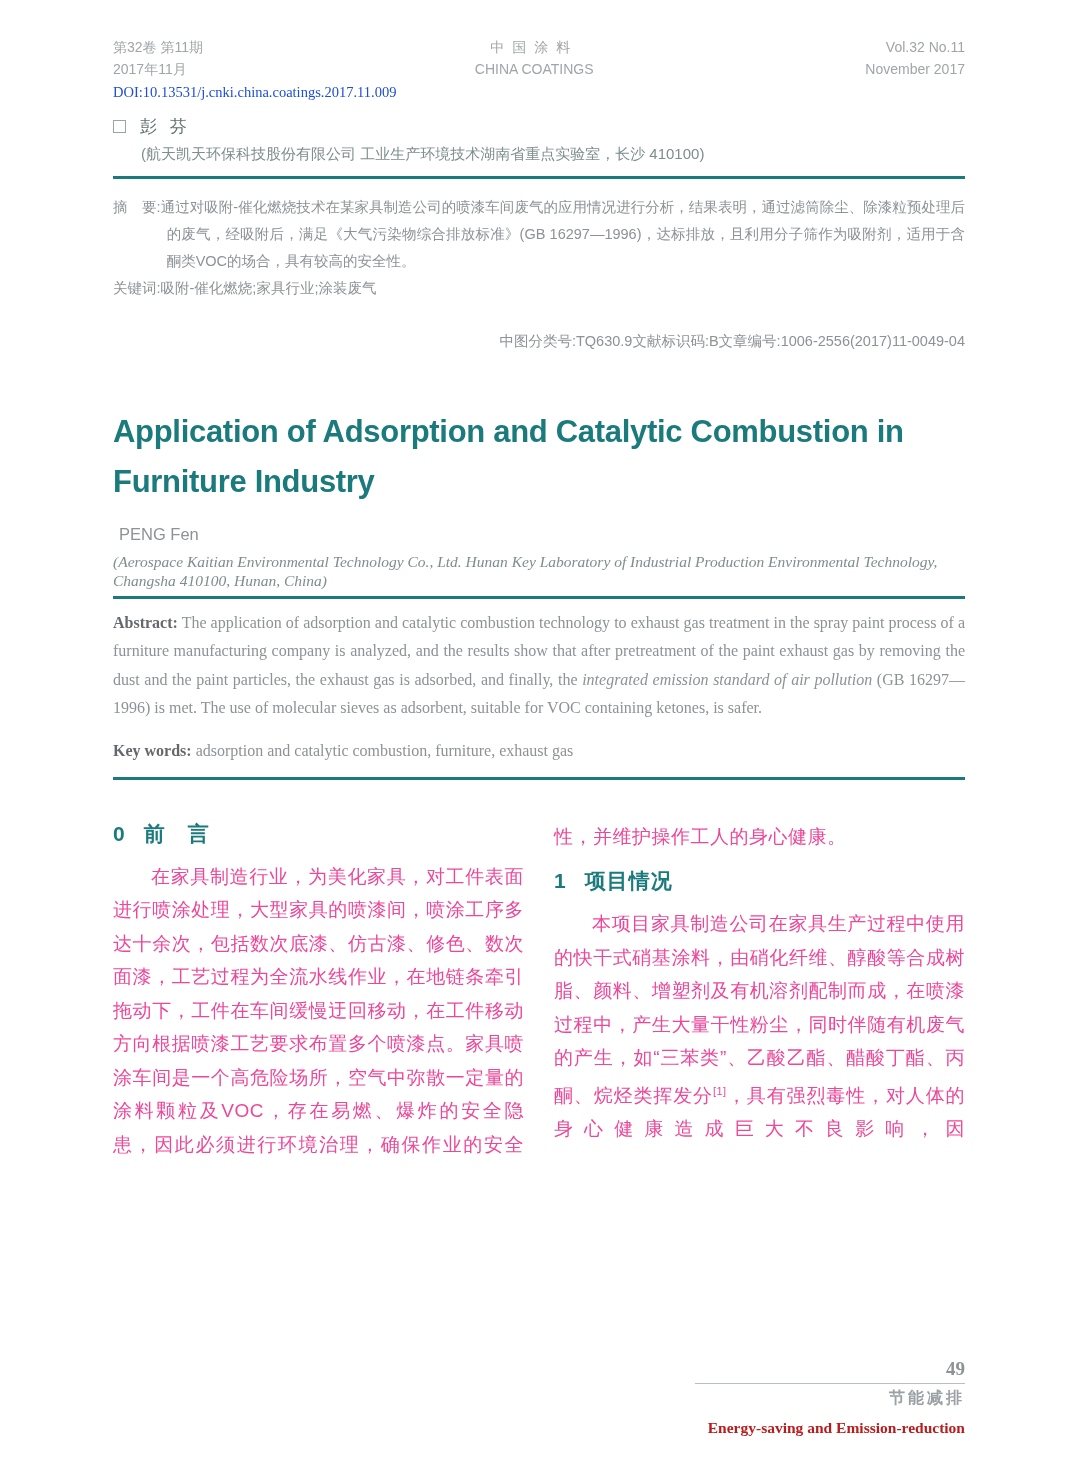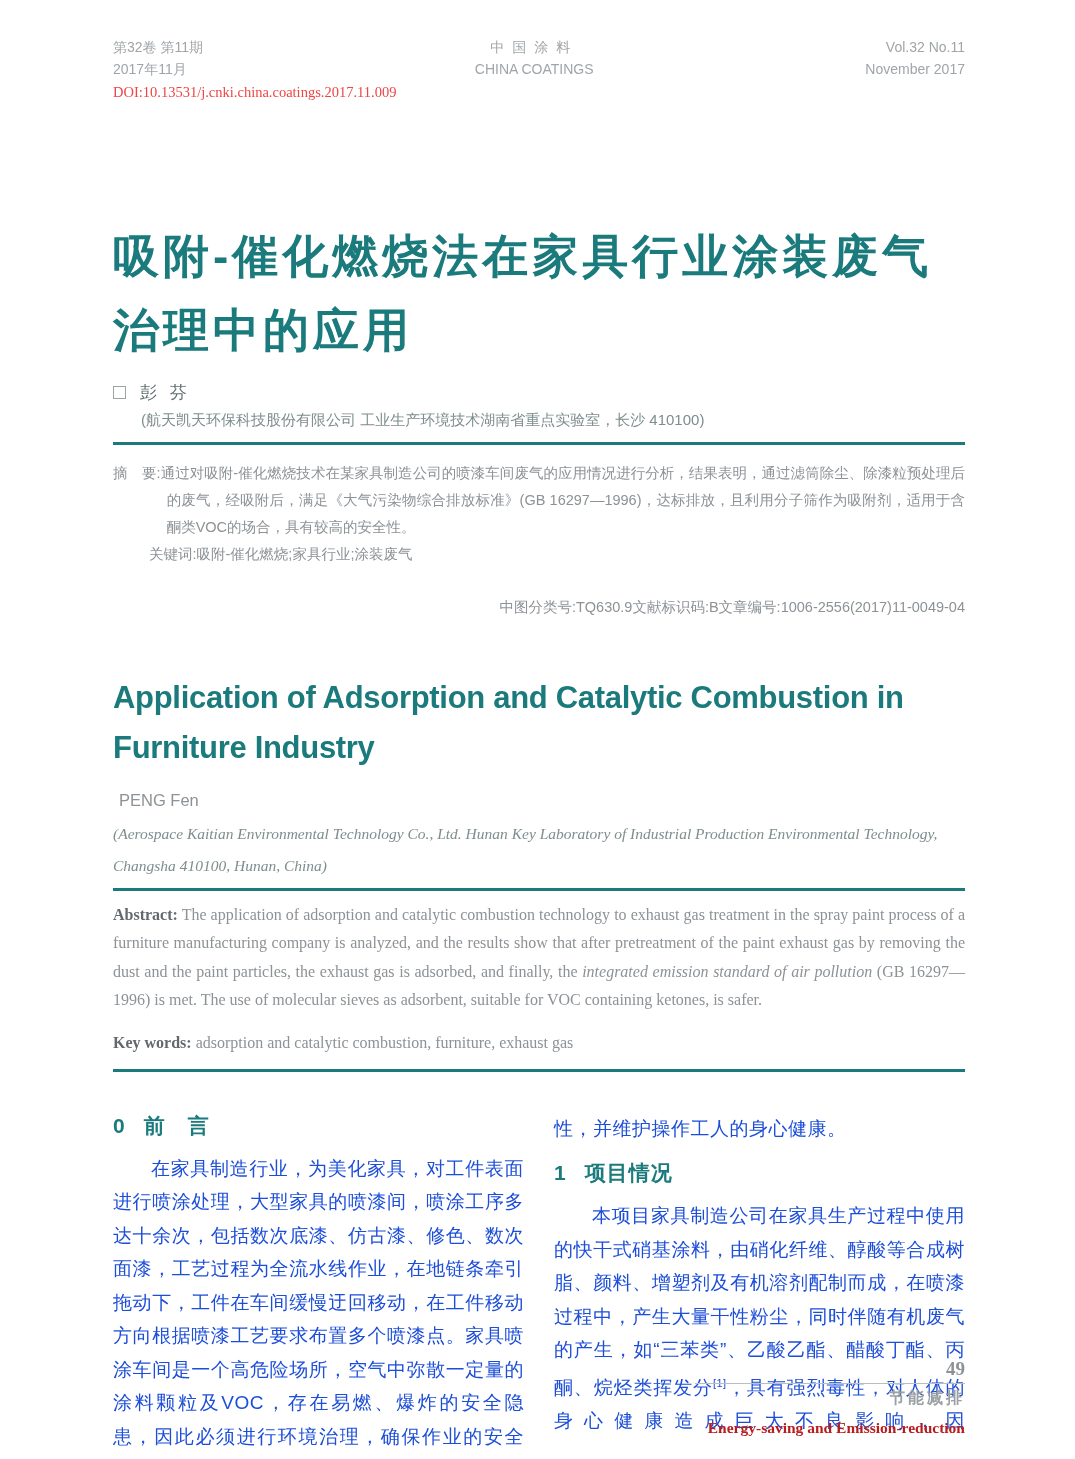--- a/index.html
+++ b/index.html
@@ -11,54 +11,54 @@
     position:relative;
     overflow:hidden;
   }
   .page { padding:36px 110px 0 113px; }
 
   
   .jheader { display:flex; justify-content:space-between; color:#a0a5a9; font-size:14px; line-height:22px; }
   .jheader .col-c { text-align:center; }
   .jheader .col-r { text-align:right; }
   .cn-journal { letter-spacing:8px; }
-  .doi { font-family:"Liberation Serif", serif; color:#ef4444; font-size:14.5px; margin-top:4px; }
+  .doi { font-family:"Liberation Serif", serif; color:#1d4ed8; font-size:14.5px; margin-top:4px; }
 
   
   .cn-title { margin-top:118px; color:#1a7a7c; font-weight:bold; font-size:46px; line-height:74px; letter-spacing:4px; }
   .author-row { margin-top:14px; display:flex; align-items:center; color:#5f6e6e; font-size:17px; letter-spacing:4px; }
   .sq { width:13px; height:13px; border:1.5px solid #9aa5a5; display:inline-block; margin-right:14px; }
   .cn-affil { margin-top:7px; padding-left:28px; color:#7e8d8d; font-size:15px; }
   .rule { height:3px; background:#1a7a7c; border:0; }
   .rule-1 { margin-top:12px; }
 
   
   .cn-abs { margin-top:15px; color:#8d9296; font-size:14.5px; line-height:27px; }
   .hang { padding-left:3.7em; text-indent:-3.7em; text-align:justify; }
-  .cn-kw { margin-top:0px;margin-left:36px; }
+  .cn-kw { margin-top:0px; }
   .meta-row { display:flex; justify-content:flex-end; margin-top:26px; }
 
   
   .en-title { margin-top:52px; color:#1a7a7c; font-weight:bold; font-size:31px; line-height:50px; letter-spacing:-0.3px; }
   .en-author { margin-top:18px; padding-left:6px; color:#8d9296; font-size:16.5px; }
-  .en-affil { margin-top:8px; color:#7e8d8d; font-family:"Liberation Serif", serif; font-style:italic; font-size:15.5px; line-height:32px; }
+  .en-affil { margin-top:8px; color:#7e8d8d; font-family:"Liberation Serif", serif; font-style:italic; font-size:15.5px; line-height:19px; }
   .rule-2 { margin-top:6px; height:2.5px; }
 
   
   .en-abs { margin-top:10px; color:#8d9296; font-family:"Liberation Serif", serif; font-size:16px; line-height:28.5px; text-align:justify; }
   .en-abs b { color:#64686c; }
   .en-kw { margin-top:14px; }
   .rule-3 { margin-top:12px; height:2.5px; }
 
   
   .columns { display:flex; gap:30px; margin-top:40px; }
   .colmn { width:412px; }
   .sec-head { color:#1a7a7c; font-weight:bold; font-size:21px; letter-spacing:1px; margin-bottom:12px; }
   .sec-head .num { margin-right:18px; }
-  .bodytext { color:#1d4ed8; font-size:19px; line-height:33.5px; text-align:justify; letter-spacing:0.5px; }
+  .bodytext { color:#ec4899; font-size:19px; line-height:33.5px; text-align:justify; letter-spacing:0.5px; }
   .indent { text-indent:2em; }
   .cont { text-align-last:justify; }
   .lead { margin-bottom:14px; }
   .sec-head-2 { margin-top:10px; margin-bottom:12px; }
   sup { font-size:11px; }
 
   
   .pfooter { position:absolute; right:110px; bottom:22px; text-align:right; width:420px; }
   .pnum { color:#8d9296; font-family:"Liberation Serif", serif; font-size:19px; font-weight:bold; }
   .pf-rule { border:0; border-top:1px solid #b9bec1; width:270px; margin:3px 0 4px auto; }
@@ -79,24 +79,20 @@
       <div class="cn-journal">中国涂料</div>
       <div>CHINA COATINGS</div>
     </div>
     <div class="col-r">
       <div>Vol.32  No.11</div>
       <div>November 2017</div>
     </div>
   </div>
   <div class="doi">DOI:10.13531/j.cnki.china.coatings.2017.11.009</div>
 
-  <h1 class="cn-title">
-    <div>吸附-催化燃烧法在家具行业涂装废气</div>
-    <div>治理中的应用</div>
-  </h1>
 
   <div class="author-row">
     <span class="sq"></span>
     <span>彭  芬</span>
   </div>
   <div class="cn-affil">(航天凯天环保科技股份有限公司 工业生产环境技术湖南省重点实验室，长沙  410100)</div>
 
   <hr class="rule rule-1">
 
   <div class="cn-abs">

